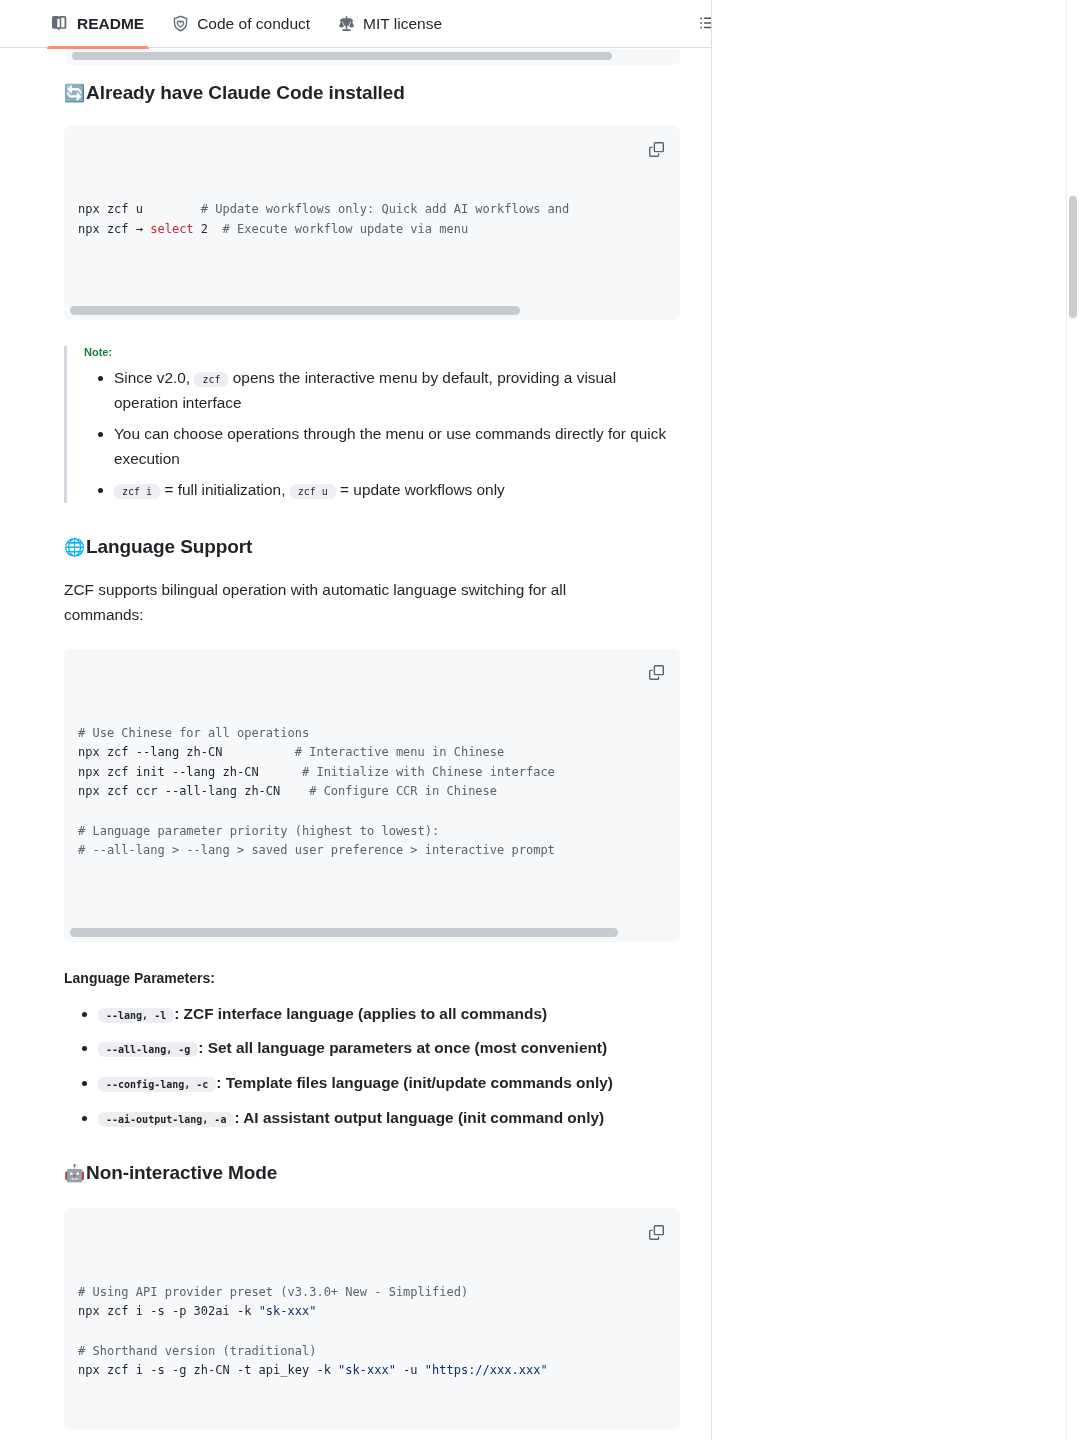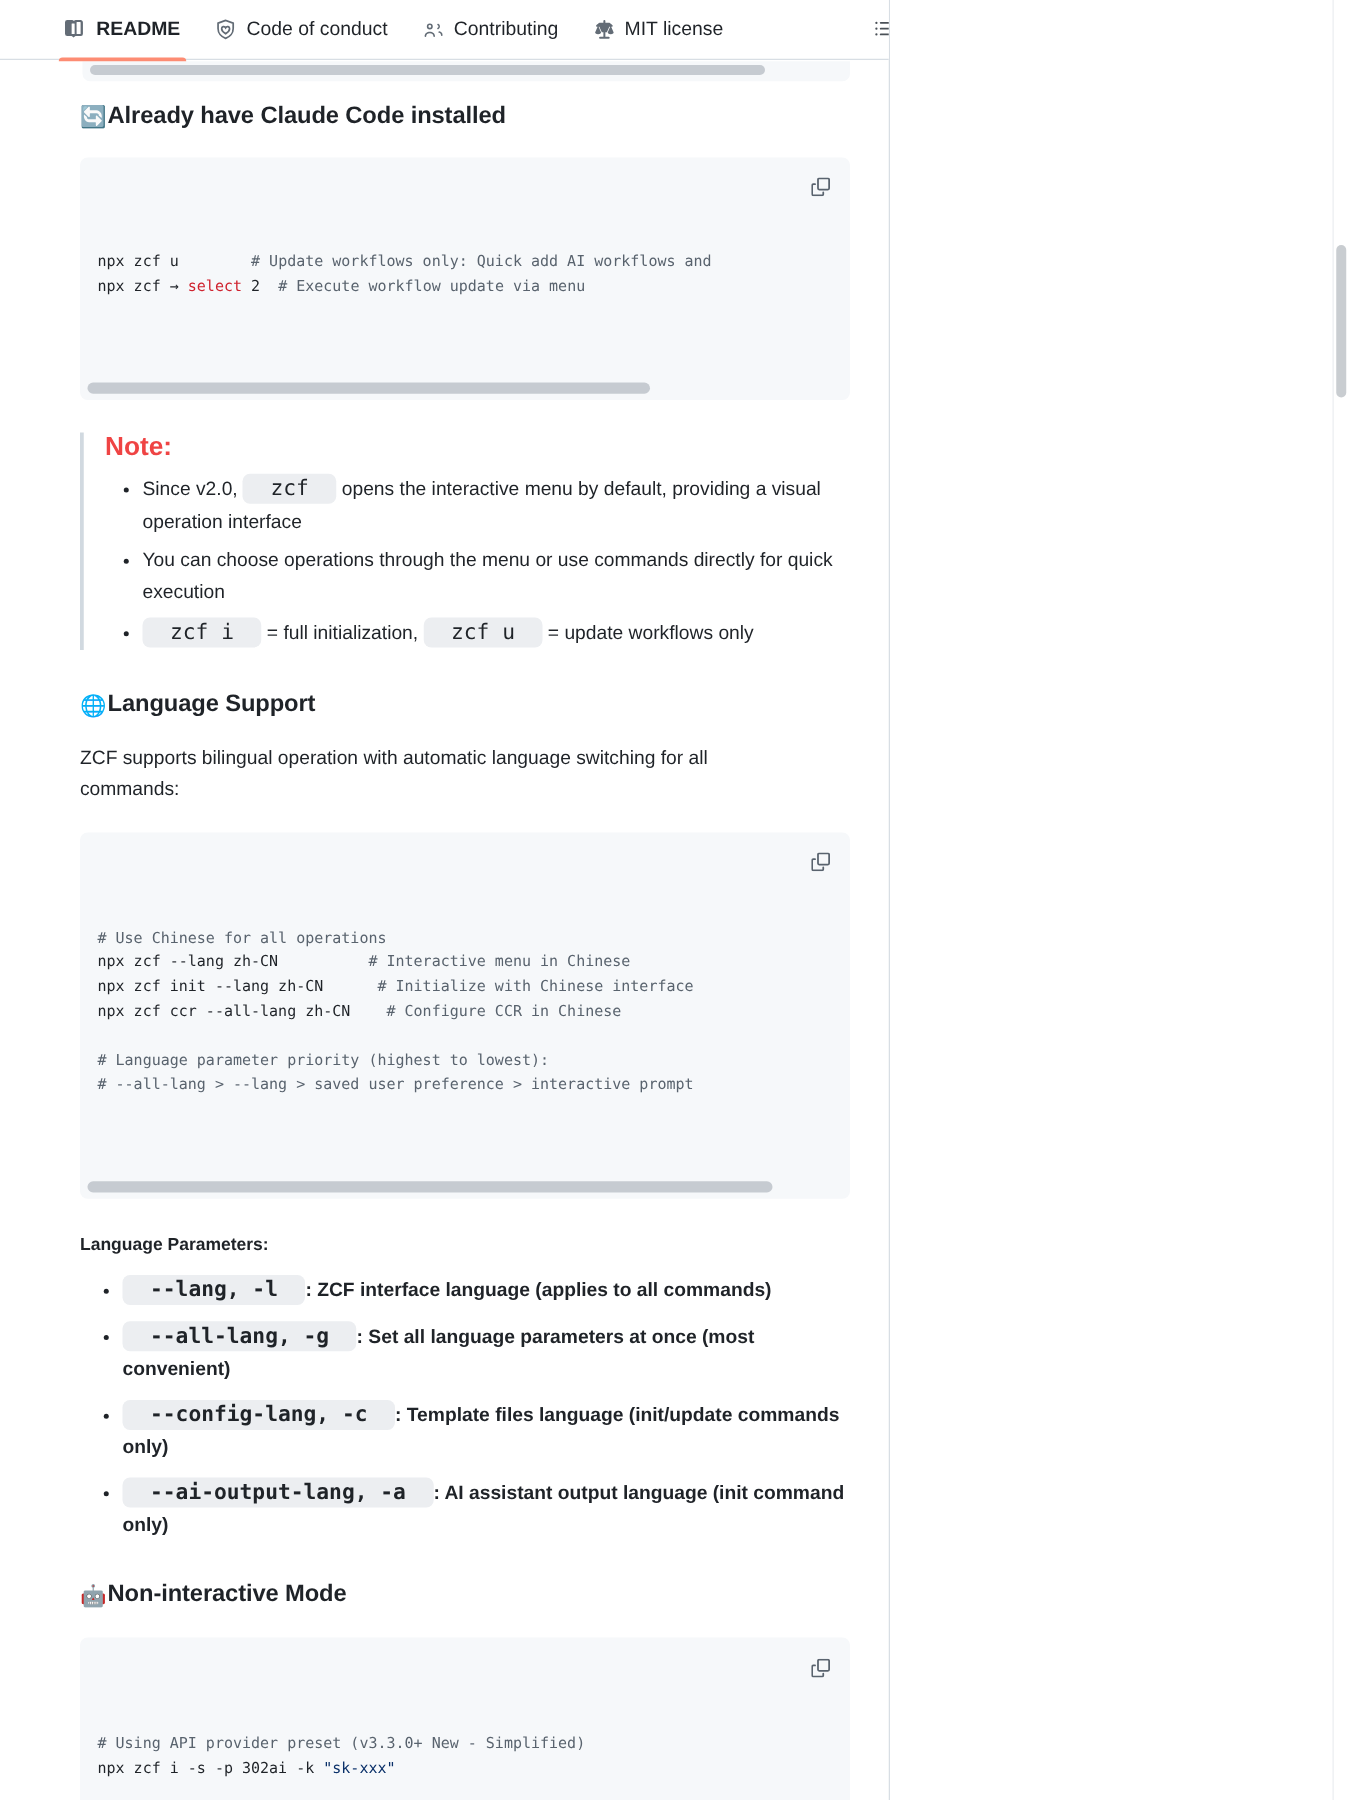--- a/index.html
+++ b/index.html
@@ -153,37 +153,37 @@
     cursor: pointer;
     border-radius: 6px;
     background: transparent;
   }
   .c-cmt { color: #59636e; }
   .c-str { color: #0a3069; }
   .c-kw  { color: #cf222e; }
 
   code.inline {
     font-family: "DejaVu Sans Mono", monospace;
-    font-size: 17px;
+    font-size: 10px;
     background: #eceef1;
     border-radius: 6px;
-    padding: 2px 22px;
+    padding: 2px 8px;
     color: #1f2328;
   }
 
   
   .note {
     border-left: 3px solid #d1d9e0;
     padding: 0 0 0 17px;
     margin: 0;
   }
   .note-title {
-    font-size: 21px;
+    font-size: 11px;
     font-weight: 700;
-    color: #ef4444;
+    color: #15803d;
     margin: 0 0 8px 0;
   }
   ul.bullets {
     margin: 0;
     padding-left: 30px;
     list-style: disc;
   }
   ul.bullets li {
     font-size: 15.4px;
     color: #1f2328;
@@ -238,29 +238,20 @@
       <div class="tab">
         <span class="tab-icon">
           <svg width="17" height="17" viewBox="0 0 16 16" fill="none" stroke="currentColor" stroke-width="1.3">
               <path d="M8 1.2 2.3 3.3v4.1c0 3.3 2.3 6.3 5.7 7.4 3.4-1.1 5.7-4.1 5.7-7.4V3.3Z"></path>
               <path d="M8 11.3S5 9.5 5 7.6a1.6 1.6 0 0 1 3-.85 1.6 1.6 0 0 1 3 .85c0 1.9-3 3.7-3 3.7Z"></path>
             </svg>
         </span>
         <span>Code of conduct</span>
       </div>
 
-      <div class="tab">
-        <span class="tab-icon">
-          <svg width="17" height="17" viewBox="0 0 16 16" fill="currentColor">
-              <path d="M5.5 3.5a2.25 2.25 0 1 1 0 4.5 2.25 2.25 0 0 1 0-4.5Zm0 1.2a1.05 1.05 0 1 0 0 2.1 1.05 1.05 0 0 0 0-2.1ZM1.6 13.1c0-2.1 1.75-3.4 3.9-3.4s3.9 1.3 3.9 3.4a.6.6 0 0 1-1.2 0c0-1.3-1.1-2.2-2.7-2.2s-2.7.9-2.7 2.2a.6.6 0 0 1-1.2 0Z"></path>
-              <path d="M11.1 4.1a.6.6 0 0 1 .8-.3 2.3 2.3 0 0 1 0 4.1.6.6 0 1 1-.5-1.1 1.1 1.1 0 0 0 0-2 .6.6 0 0 1-.3-.7ZM12 9.9a.6.6 0 0 1 .72-.45c1.3.3 2.4 1.2 2.4 2.9a.6.6 0 0 1-1.2 0c0-1-.6-1.5-1.47-1.72A.6.6 0 0 1 12 9.9Z"></path>
-            </svg>
-        </span>
-        <span>Contributing</span>
-      </div>
 
       <div class="tab">
         <span class="tab-icon">
           <svg width="17" height="17" viewBox="0 0 16 16" fill="currentColor">
               <path d="M8.75 1.75V3h2.84c.18 0 .35.06.49.18l1.9 1.57a.75.75 0 0 1-.48 1.32h-.37l1.78 4.03a.75.75 0 0 1-.14.82c-.5.52-1.23.83-2.02.83s-1.52-.31-2.02-.83a.75.75 0 0 1-.14-.82L12.35 6.07h-.63L9.9 10.1a.75.75 0 0 1 .02.07H8.75v3.33h2.5a.75.75 0 0 1 0 1.5h-6.5a.75.75 0 0 1 0-1.5h2.5V10.17h-1.2L4.25 6.07h-.6l1.78 4.03a.75.75 0 0 1-.14.82c-.5.52-1.23.83-2.02.83s-1.52-.31-2.02-.83a.75.75 0 0 1-.14-.82L2.9 6.07h-.38a.75.75 0 0 1-.48-1.32l1.9-1.57A.76.76 0 0 1 4.42 3h2.83V1.75a.75.75 0 0 1 1.5 0Z"></path>
             </svg>
         </span>
         <span>MIT license</span>
       </div>
 

